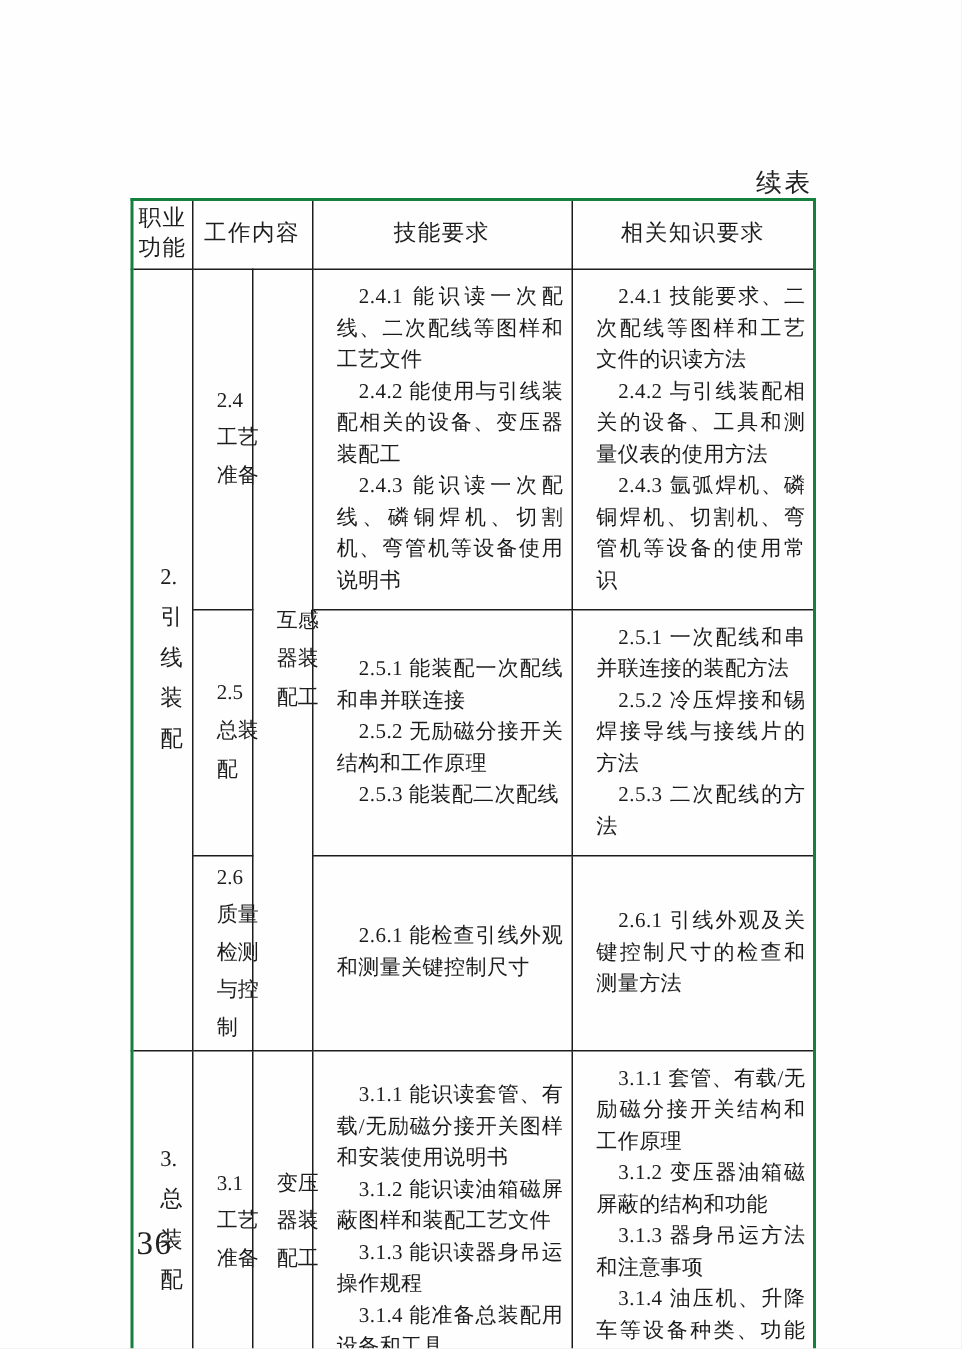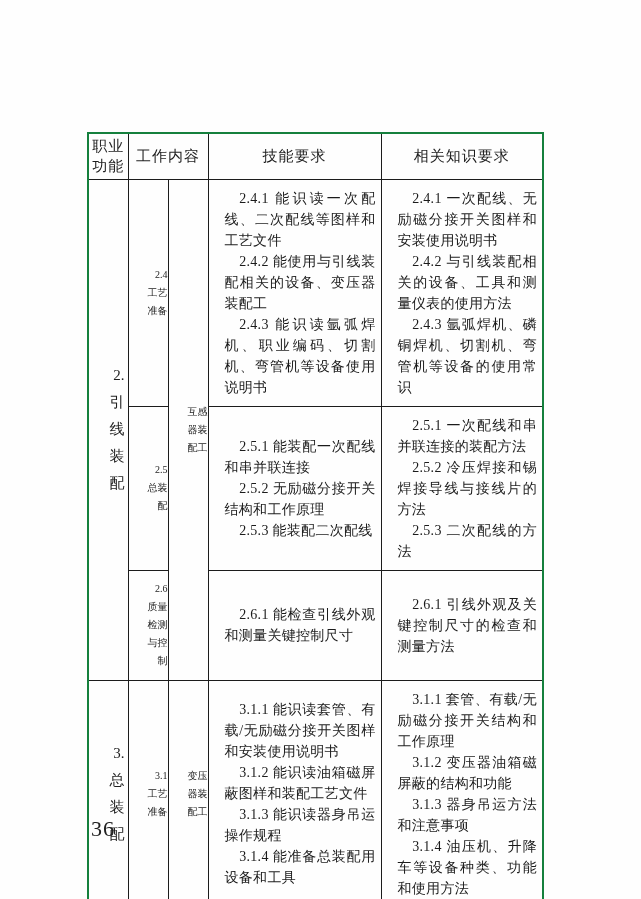--- a/index.html
+++ b/index.html
@@ -40,26 +40,26 @@
   tr.r2 { height:118px; }
   tr.r3 { height:110px;margin-left:40px; }
   tr.r4 { height:195px; }
   .std th {
     font-size:15px; text-align:center; line-height:1.35;
     letter-spacing:1px; padding:2px 1px;
   }
   .cell-center { text-align:center; padding:2px 1px; }
   .vblock {
     display:inline-block; width:1.18em;
-    font-size:15px; line-height:1.8; text-align:right;
+    font-size:15px; line-height:1.8; text-align:left;
     letter-spacing:0;
   }
   .vblock2 {
     display:inline-block; width:2.3em;
-    font-size:10px; line-height:1.8; text-align:right;
+    font-size:14px; line-height:1.8; text-align:left;
     letter-spacing:0;
   }
   .req {
     padding:8px 5px 8px 5px;
     text-align:justify;
   }
   .req p {
     font-size:14px; line-height:21px;
     text-indent:1.05em; letter-spacing:0.3px;
     color:#1b1b1b;
@@ -68,20 +68,21 @@
     position:absolute; left:91px; top:816px;
     font-size:22px; letter-spacing:1px; color:#222;
   }
 </style>
 </head>
 <body>
 
 <div class="page">
 
 
+  <div class="continued">续表</div>
 
   <table class="std">
     <colgroup>
       <col style="width:40px">
         <col style="width:40px">
         <col style="width:40px">
         <col style="width:173px">
         <col style="width:162px">
     </colgroup>
     <thead>
@@ -99,24 +100,24 @@
         </td>
         <td class="cell-center">
           <span class="vblock2">2.4 工艺准备</span>
         </td>
         <td rowspan="3" class="cell-center">
           <span class="vblock2">互感器装配工</span>
         </td>
         <td class="req">
           <p>2.4.1 能识读一次配线、二次配线等图样和工艺文件</p>
           <p>2.4.2 能使用与引线装配相关的设备、变压器装配工</p>
-          <p>2.4.3 能识读氩弧焊机、职业编码、切割机、弯管机等设备使用说明书</p>
+          <p>2.4.3 能识读一次配线、磷铜焊机、切割机、弯管机等设备使用说明书</p>
         </td>
         <td class="req">
-          <p>2.4.1 一次配线、无励磁分接开关图样和安装使用说明书</p>
+          <p>2.4.1 技能要求、二次配线等图样和工艺文件的识读方法</p>
           <p>2.4.2 与引线装配相关的设备、工具和测量仪表的使用方法</p>
           <p>2.4.3 氩弧焊机、磷铜焊机、切割机、弯管机等设备的使用常识</p>
         </td>
       </tr>
       <tr class="r2">
         <td class="cell-center">
           <span class="vblock2">2.5 总装配</span>
         </td>
         <td class="req">
           <p>2.5.1 能装配一次配线和串并联连接</p>

